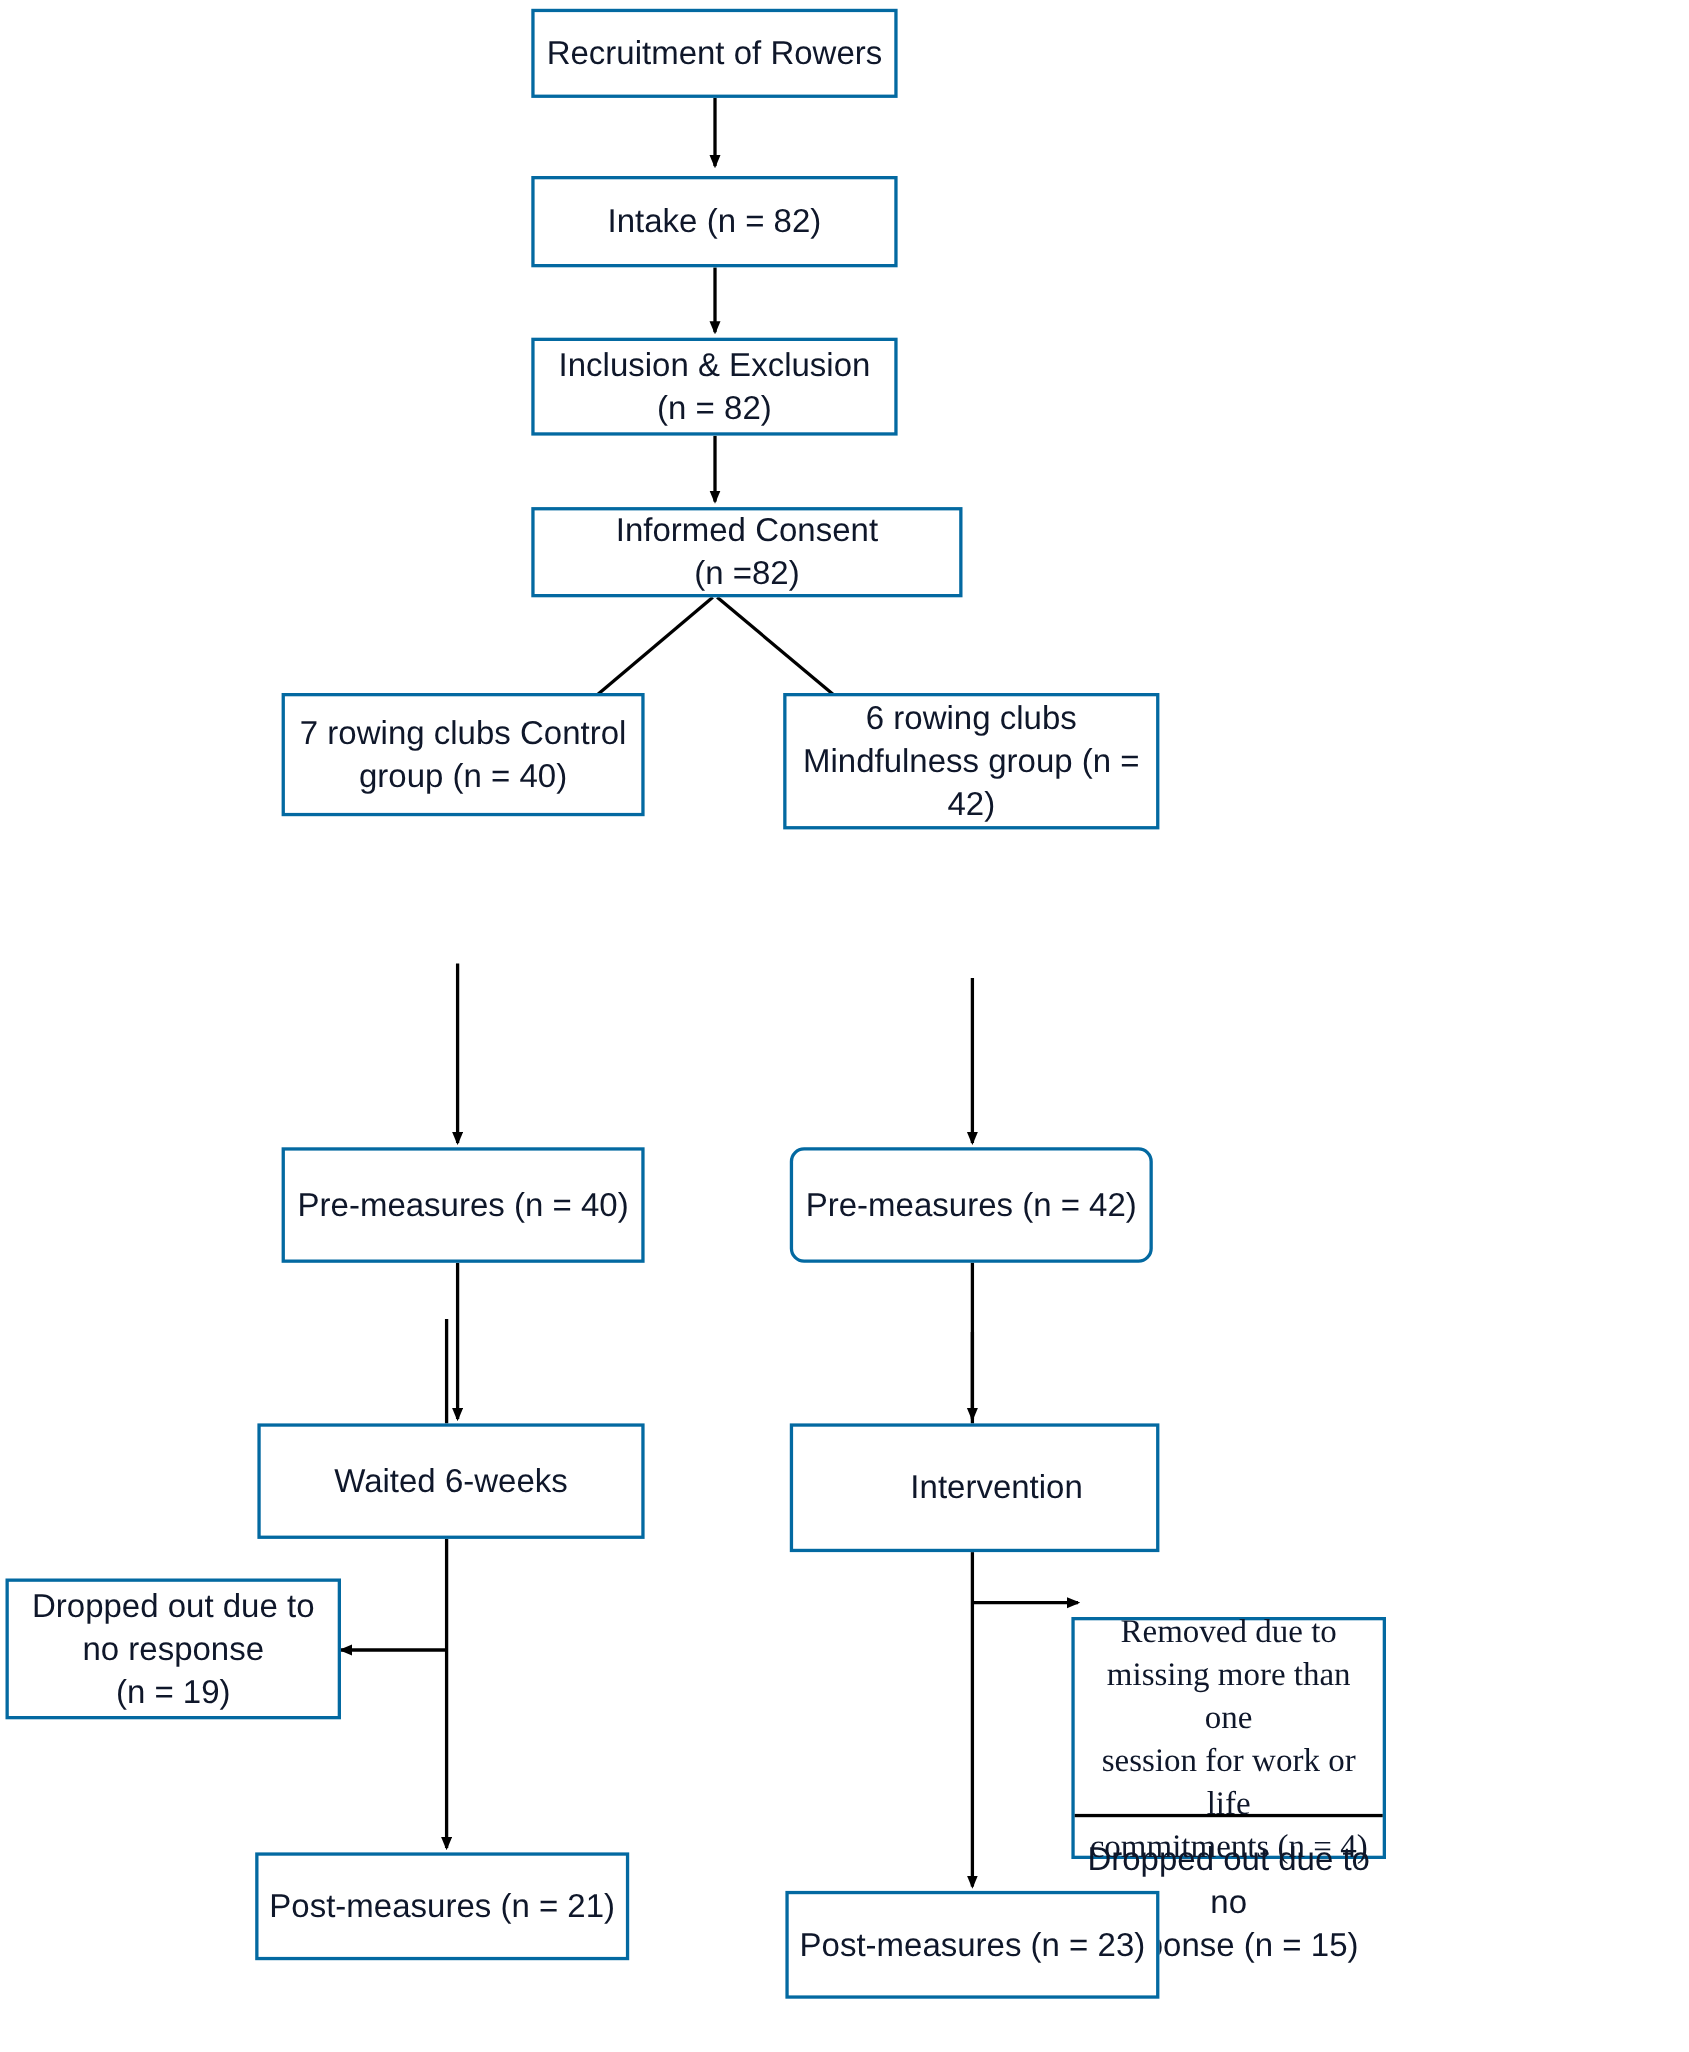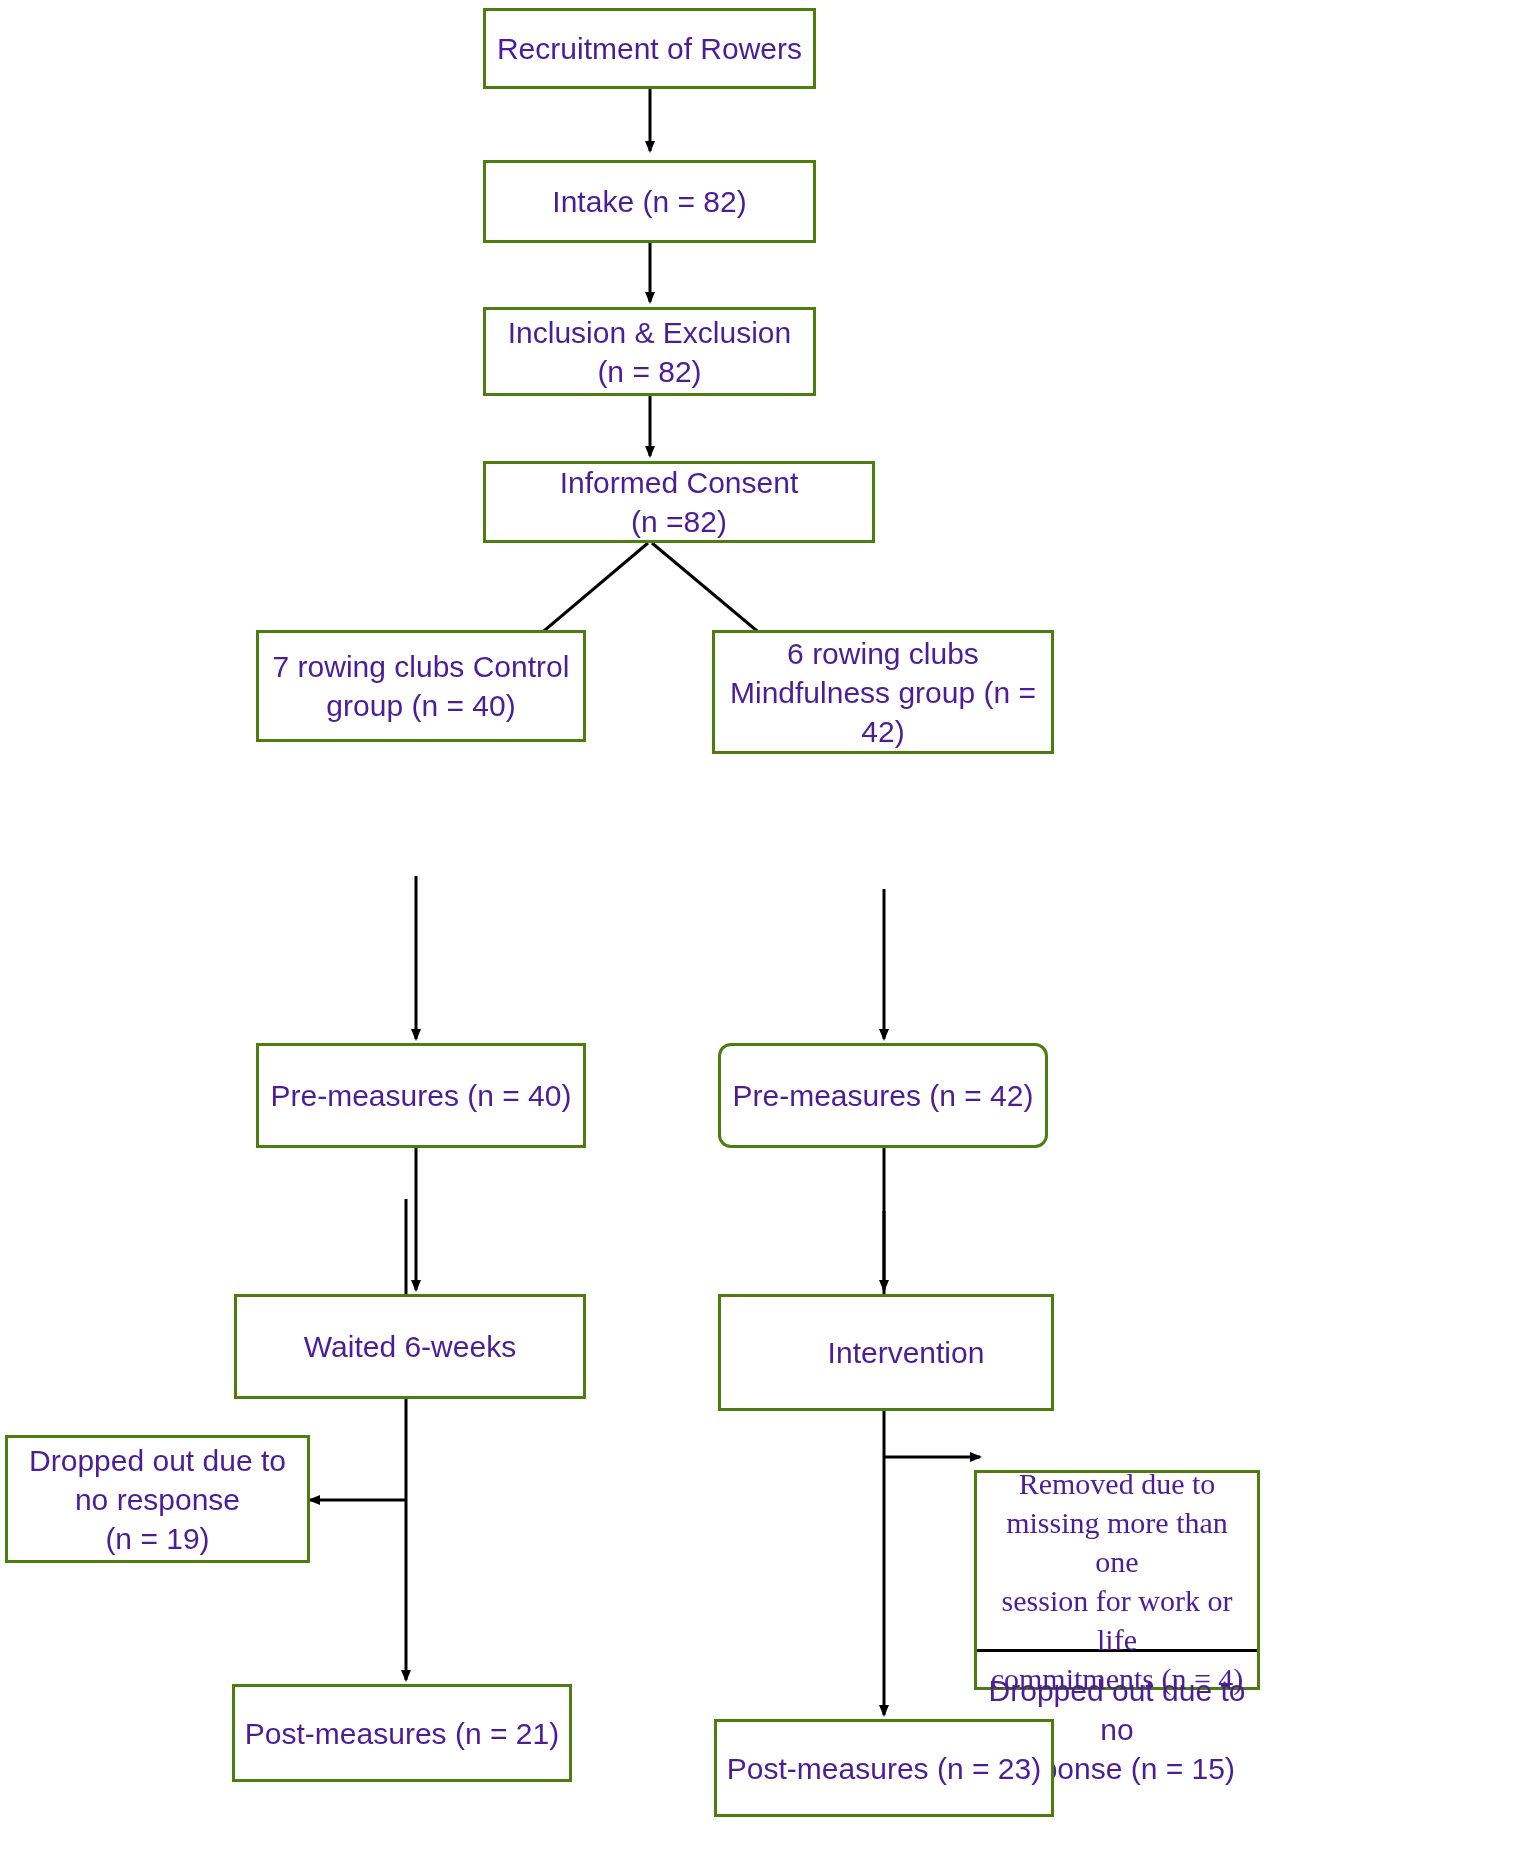--- a/index.html
+++ b/index.html
@@ -14,29 +14,29 @@
   #canvas {
     position: relative;
     width: 1535px;
     height: 1865px;
     background: #ffffff;
     overflow: hidden;
   }
   .node {
     position: absolute;
     box-sizing: border-box;
-    border: 3px solid #4d7c0f;
+    border: 3px solid #0369a1;
     background: #ffffff;
     display: flex;
     align-items: center;
     justify-content: center;
     text-align: center;
     font-size: 30px;
     line-height: 1.30;
-    color: #4c1d95;
+    color: #0f172a;
     padding: 4px 8px;
     white-space: pre-line;
   }
   .node.stacked {
     display: block;
     padding: 0;
   }
   .cell {
     box-sizing: border-box;
     display: flex;

